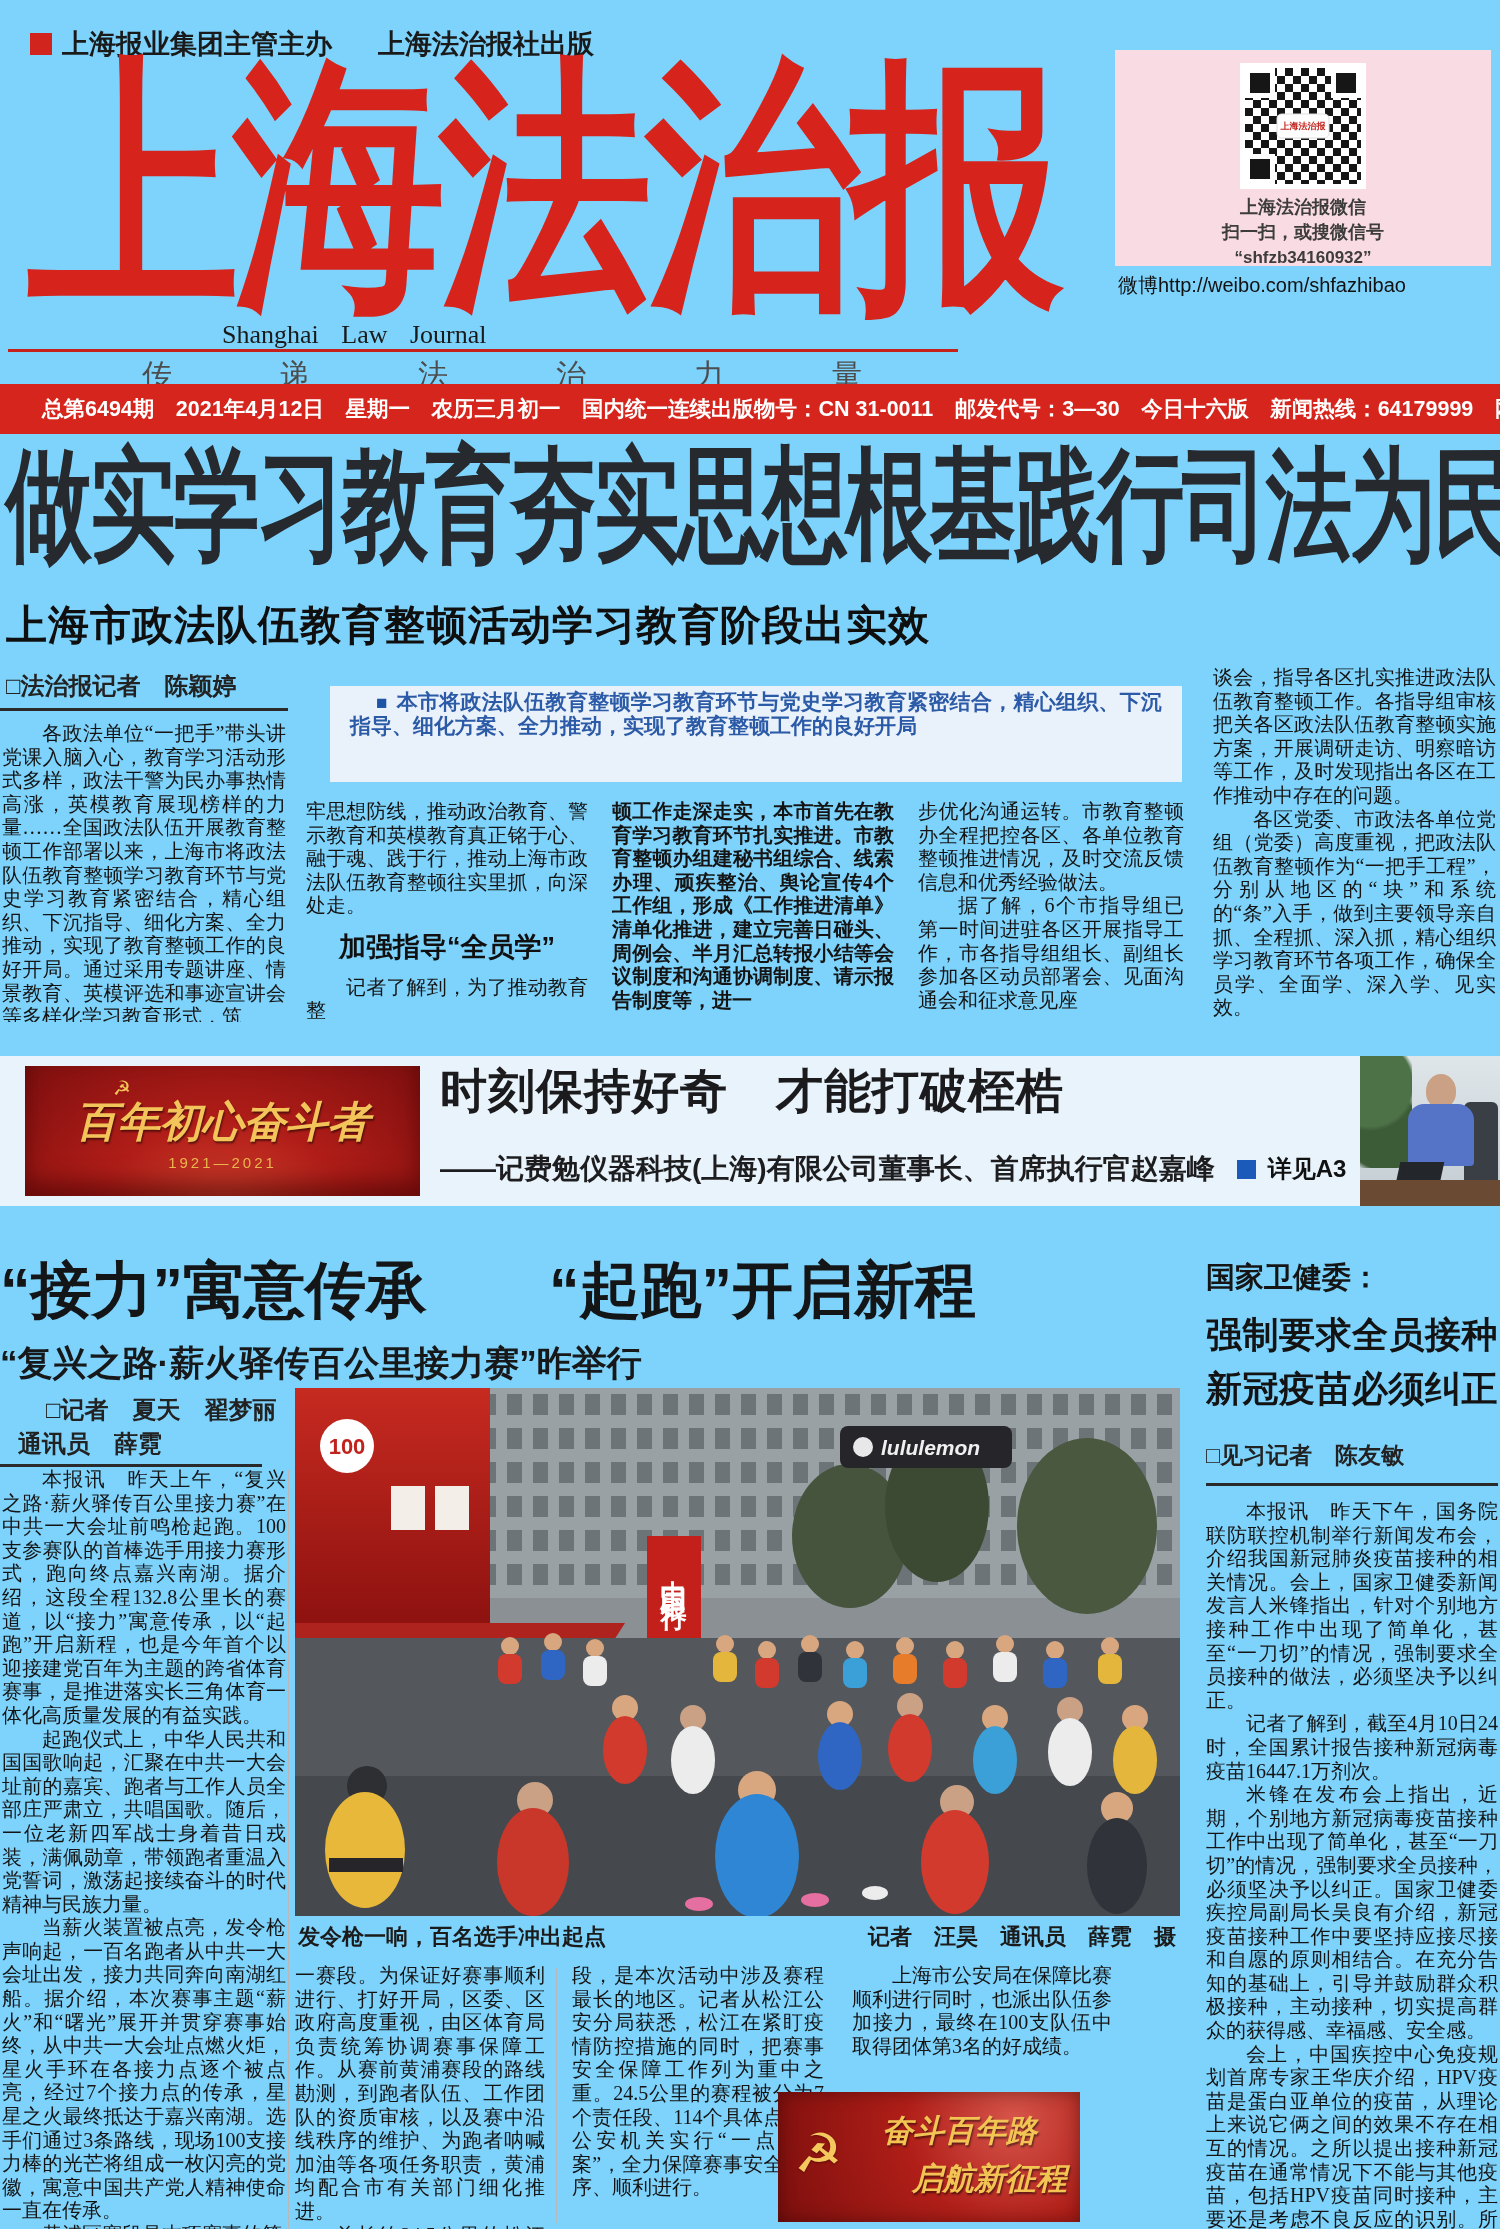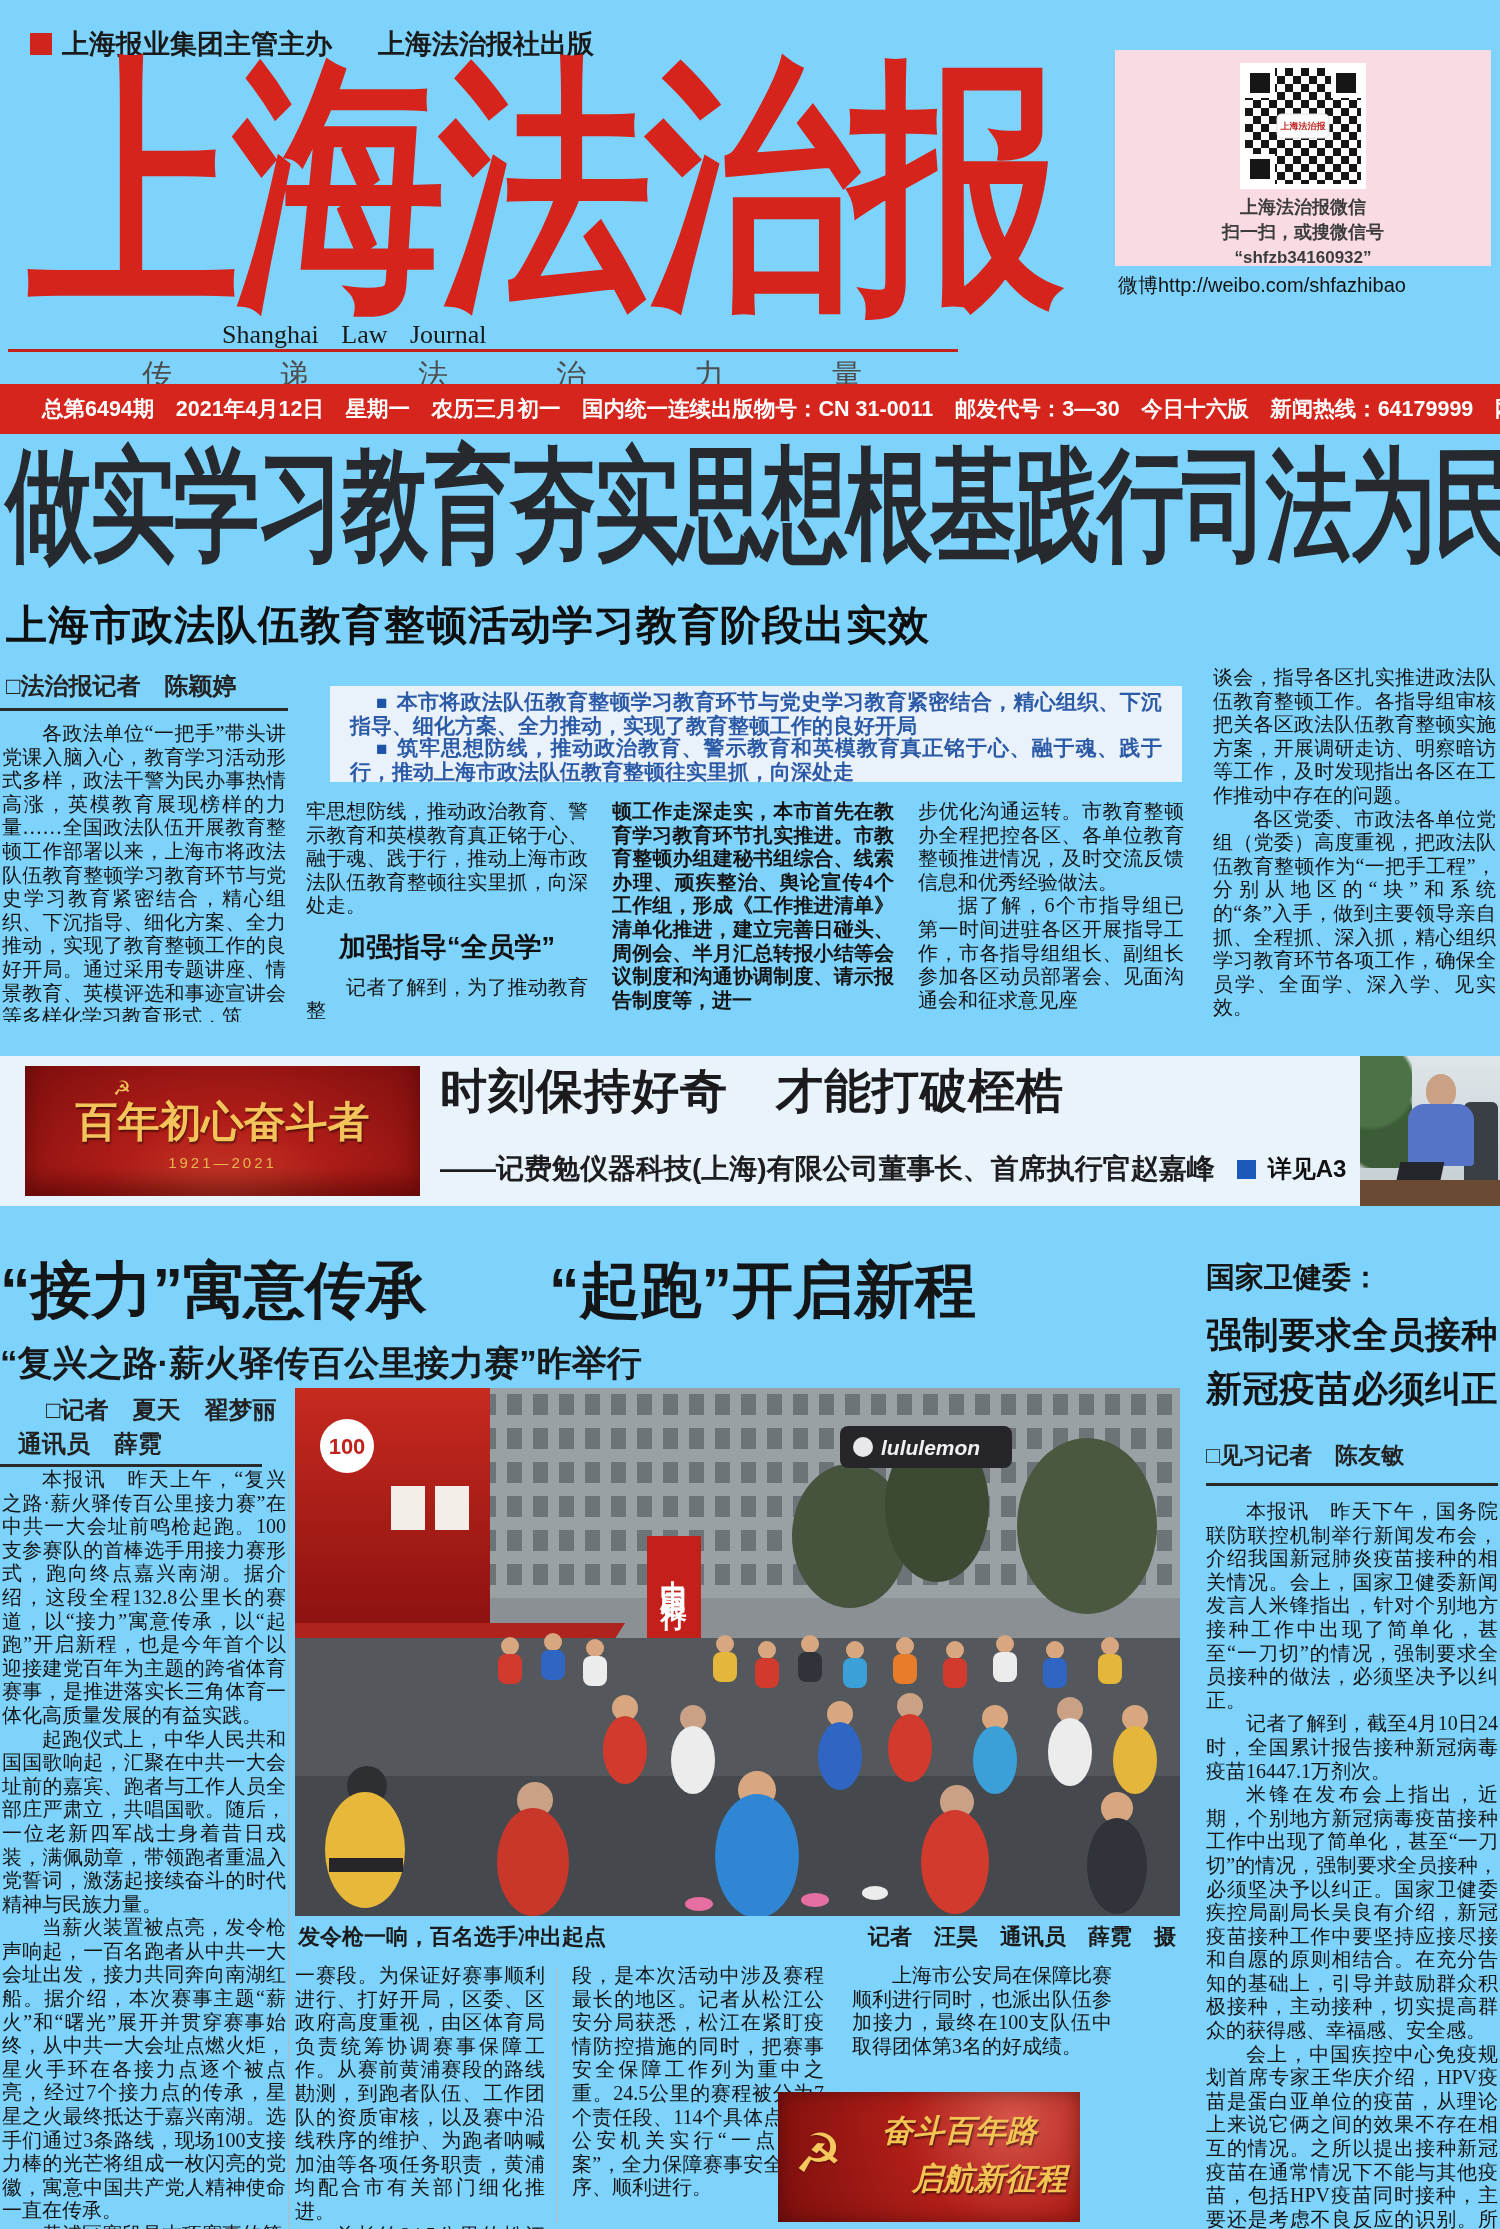--- a/index.html
+++ b/index.html
@@ -53,21 +53,21 @@
   #l-col3{left:612px;top:800px;width:282px;height:290px;font-weight:bold;}
   #l-col4{left:918px;top:800px;width:266px;height:290px;}
   #l-col5{left:1213px;top:666px;width:283px;height:352px;}
   
   .strip{top:1056px;left:0;width:1500px;height:150px;background:#e9f3fb;}
   .badge{top:1066px;left:25px;width:395px;height:130px;
          background:radial-gradient(ellipse at 50% 115%,#d4452f 0%,#b01d18 45%,#7e0f0f 100%);
          box-shadow:inset 0 -14px 22px rgba(60,0,0,.55);}
   .badge-emblem{position:absolute;left:88px;top:10px;font-size:20px;color:#f2c45a;}
   .badge-title{position:absolute;left:0;top:28px;width:100%;text-align:center;
-               font-family:"Liberation Serif",serif;font-weight:bold;font-size:42px;
+               font-family:"Liberation Serif",serif;font-style:italic;font-weight:bold;font-size:42px;
                color:#f2c45a;text-shadow:1px 2px 2px rgba(0,0,0,.5);white-space:nowrap;}
   .badge-years{position:absolute;left:0;top:88px;width:100%;text-align:center;font-size:15px;
                letter-spacing:3px;color:#e9b64e;}
   .feat-hl{top:1060px;left:440px;font-size:47px;font-weight:900;color:#1b1b1d;letter-spacing:1px;white-space:nowrap;}
   .feat-subrow{top:1150px;left:440px;display:flex;align-items:center;white-space:nowrap;}
   .feat-sub{font-size:28px;font-weight:bold;color:#1d1d1f;}
   .feat-bluesq{width:19px;height:19px;background:#1b5ab8;margin:0 12px 0 22px;}
   .feat-see{font-size:24px;font-weight:bold;color:#111;}
   .feat-photo{top:1056px;left:1360px;width:140px;height:150px;background:linear-gradient(#dfe6ea,#c2ccd2);overflow:hidden;}
   .fp-plant{position:absolute;left:-18px;top:-8px;width:70px;height:120px;
@@ -151,21 +151,20 @@
   <div class="abs lead-sub">上海市政法队伍教育整顿活动学习教育阶段出实效</div>
   <div class="abs lead-by">□法治报记者　陈颖婷</div>
   <div class="abs lead-byrule"></div>
 
   <div class="abs col body" id="l-col1">
     <p class="ind">各政法单位“一把手”带头讲党课入脑入心，教育学习活动形式多样，政法干警为民办事热情高涨，英模教育展现榜样的力量……全国政法队伍开展教育整顿工作部署以来，上海市将政法队伍教育整顿学习教育环节与党史学习教育紧密结合，精心组织、下沉指导、细化方案、全力推动，实现了教育整顿工作的良好开局。通过采用专题讲座、情景教育、英模评选和事迹宣讲会等多样化学习教育形式，筑</p>
   </div>
 
   <div class="abs" id="l-box">
     <p><span class="blt">■</span><span>本市将政法队伍教育整顿学习教育环节与党史学习教育紧密结合，精心组织、下沉指导、细化方案、全力推动，实现了教育整顿工作的良好开局</span></p>
-    <p><span class="blt">■</span><span>筑牢思想防线，推动政治教育、警示教育和英模教育真正铭于心、融于魂、践于行，推动上海市政法队伍教育整顿往实里抓，向深处走</span></p>
   </div>
 
   <div class="abs col body" id="l-col2">
     <p>牢思想防线，推动政治教育、警示教育和英模教育真正铭于心、融于魂、践于行，推动上海市政法队伍教育整顿往实里抓，向深处走。</p>
     <div class="mid-sub">加强指导“全员学”</div>
     <p class="ind">记者了解到，为了推动教育整</p>
   </div>
 
   <div class="abs col body" id="l-col3">
     <p>顿工作走深走实，本市首先在教育学习教育环节扎实推进。市教育整顿办组建秘书组综合、线索办理、顽疾整治、舆论宣传4个工作组，形成《工作推进清单》清单化推进，建立完善日碰头、周例会、半月汇总转报小结等会议制度和沟通协调制度、请示报告制度等，进一</p>

